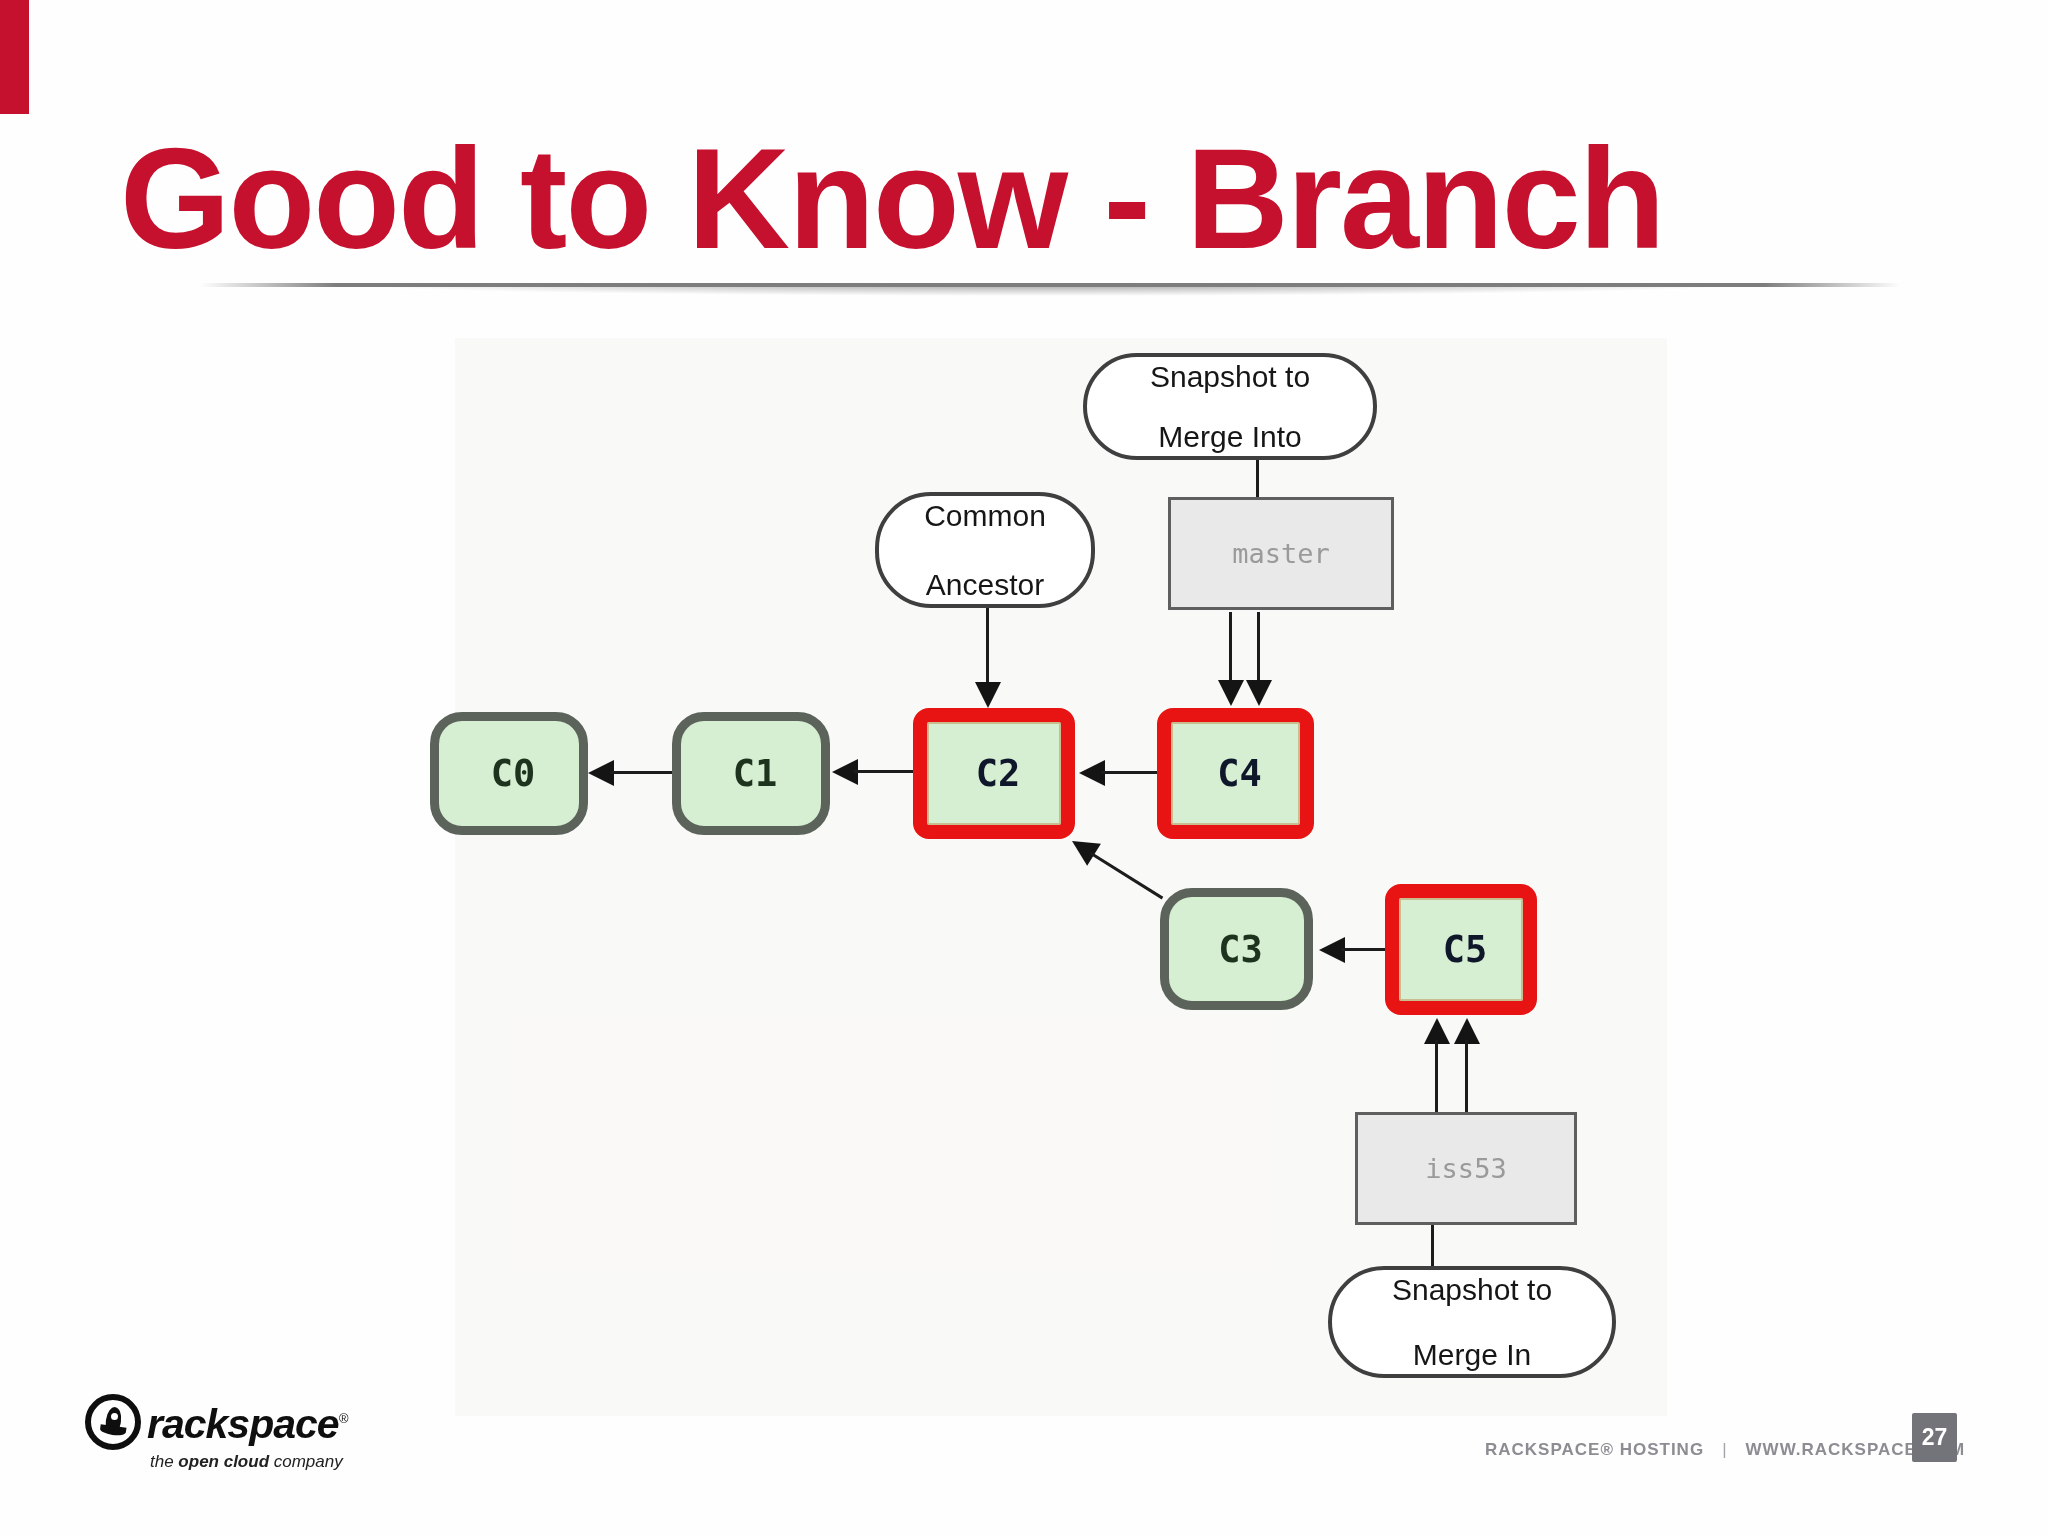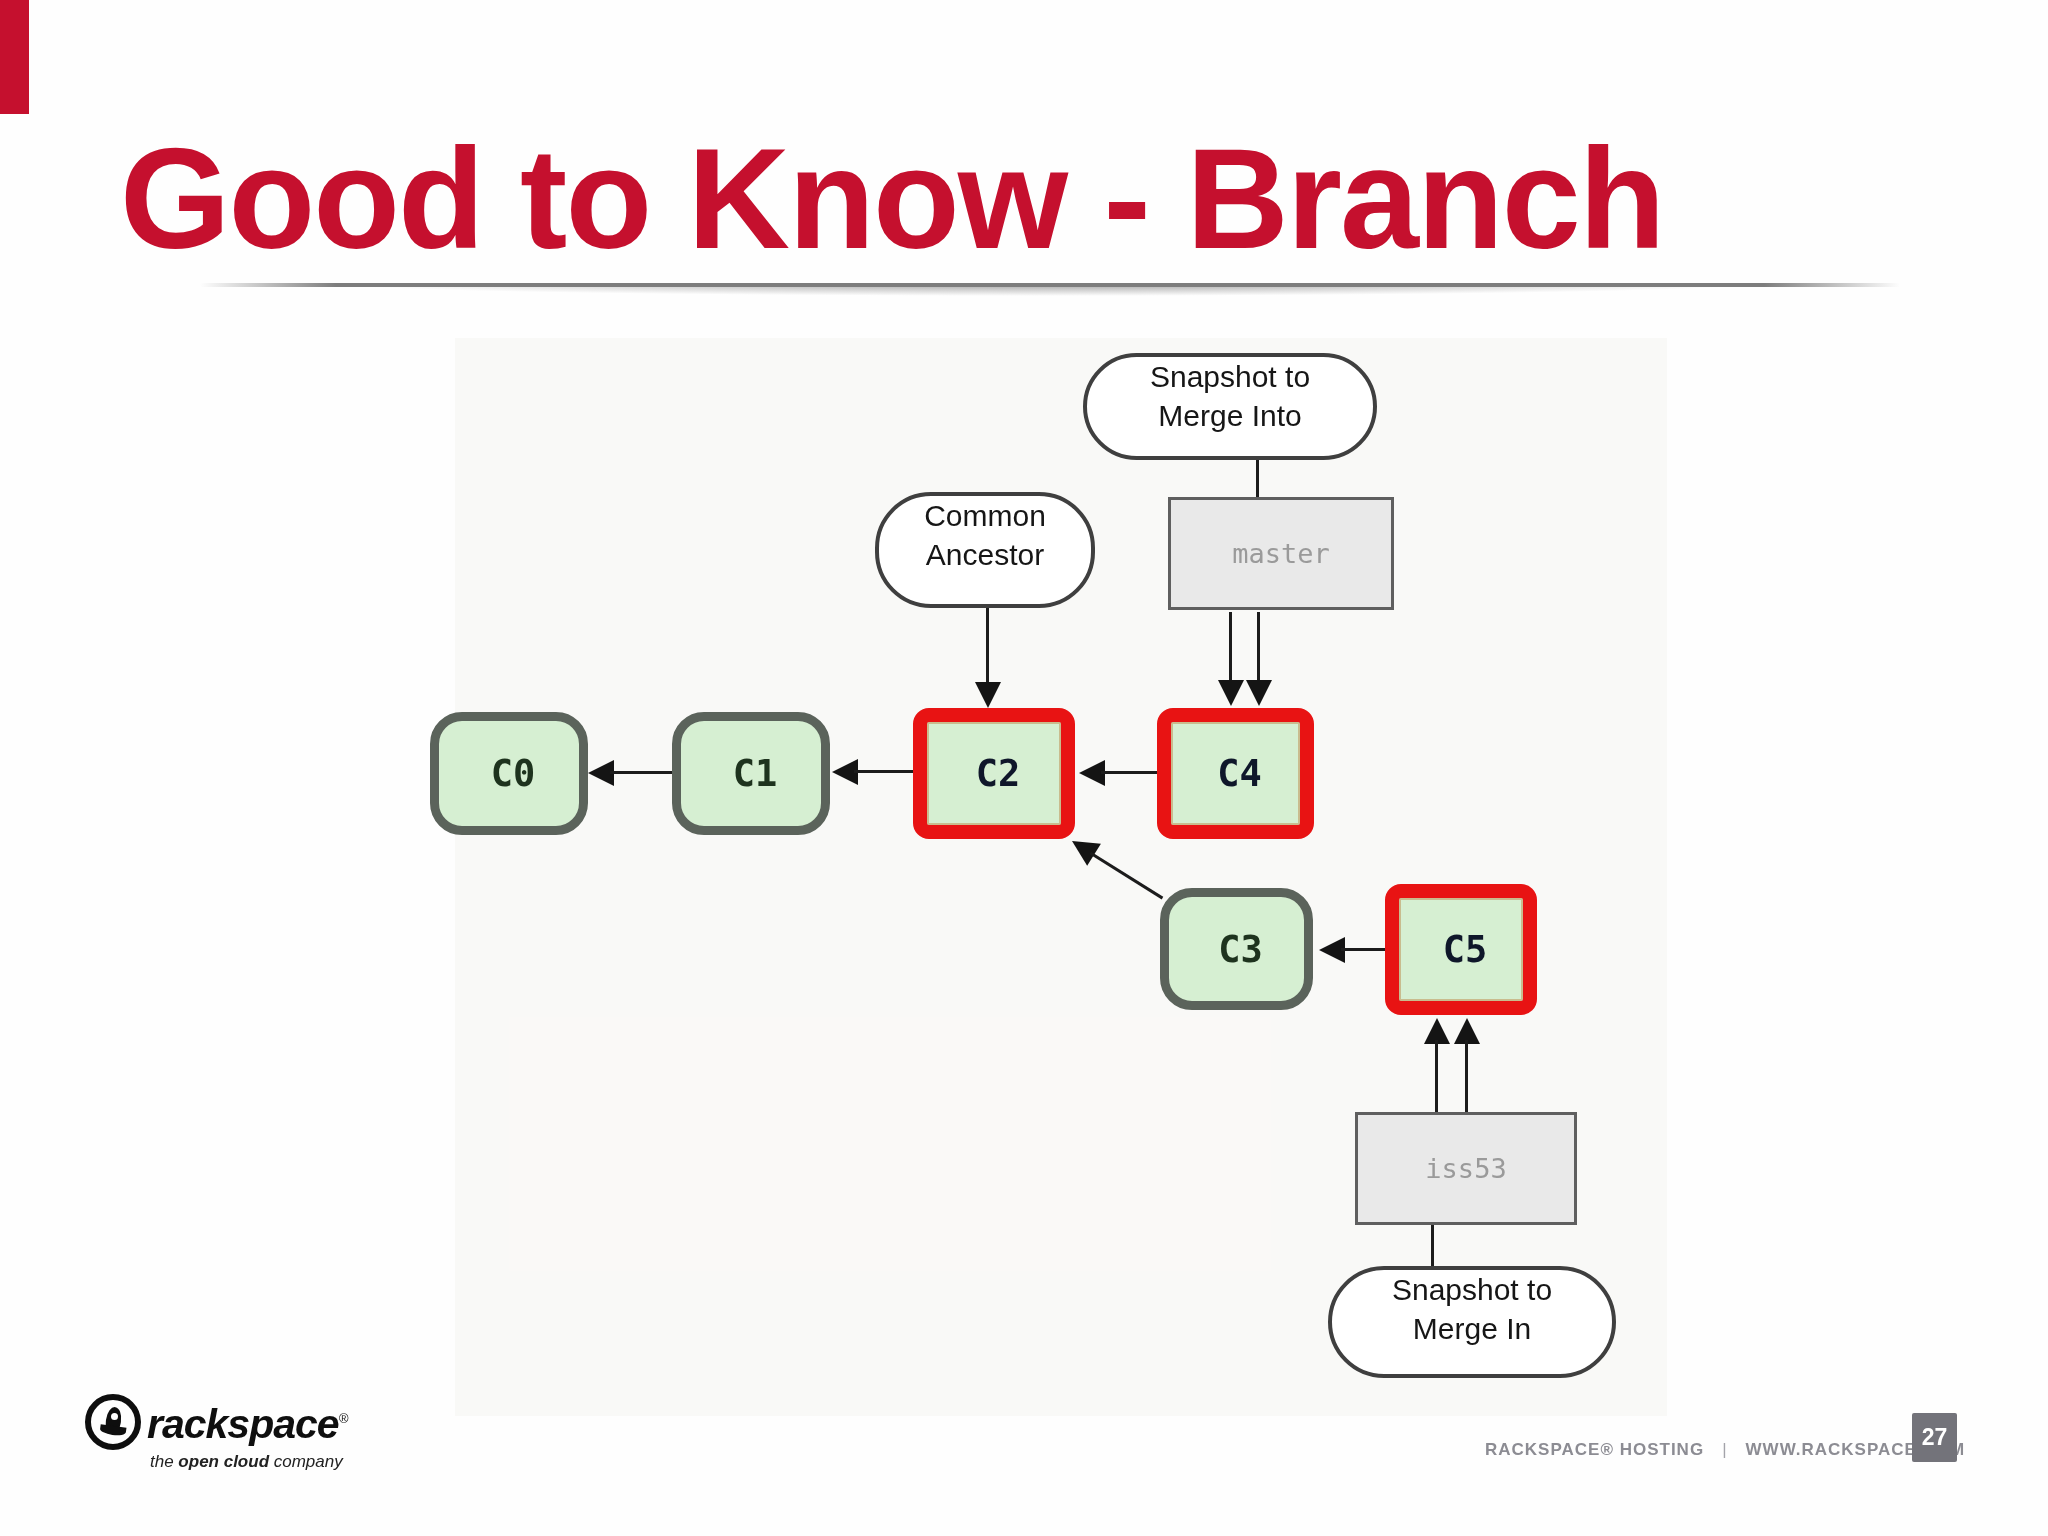--- a/index.html
+++ b/index.html
@@ -24,21 +24,21 @@
     position:absolute;left:200px;top:283px;width:1700px;height:4px;border-radius:2px;
     background:linear-gradient(90deg,rgba(120,120,120,0) 0%,#7d7d7d 8%,#7d7d7d 92%,rgba(120,120,120,0) 100%);
   }
   
   .diagram-bg{position:absolute;left:455px;top:338px;width:1212px;height:1078px;background:rgba(234,232,224,.22);}
 
   
   .oval{
     position:absolute;box-sizing:border-box;background:#ffffff;
     border:4px solid #3f3f3f;border-radius:56px;
-    display:flex;flex-direction:column;align-items:center;justify-content:flex-start;
+    display:flex;flex-direction:column;align-items:center;justify-content:space-between;
     font-size:30px;line-height:39px;color:#161616;text-align:center;
   }
   .oval-snapshot-into{left:1083px;top:353px;width:294px;height:107px;}
   .oval-common-ancestor{left:875px;top:492px;width:220px;height:116px;}
   .oval-snapshot-in{left:1328px;top:1266px;width:288px;height:112px;}
 
   
   .gbox{
     position:absolute;box-sizing:border-box;background:#e9e9e9;border:3px solid #5f5f5f;
     display:flex;align-items:center;justify-content:center;

